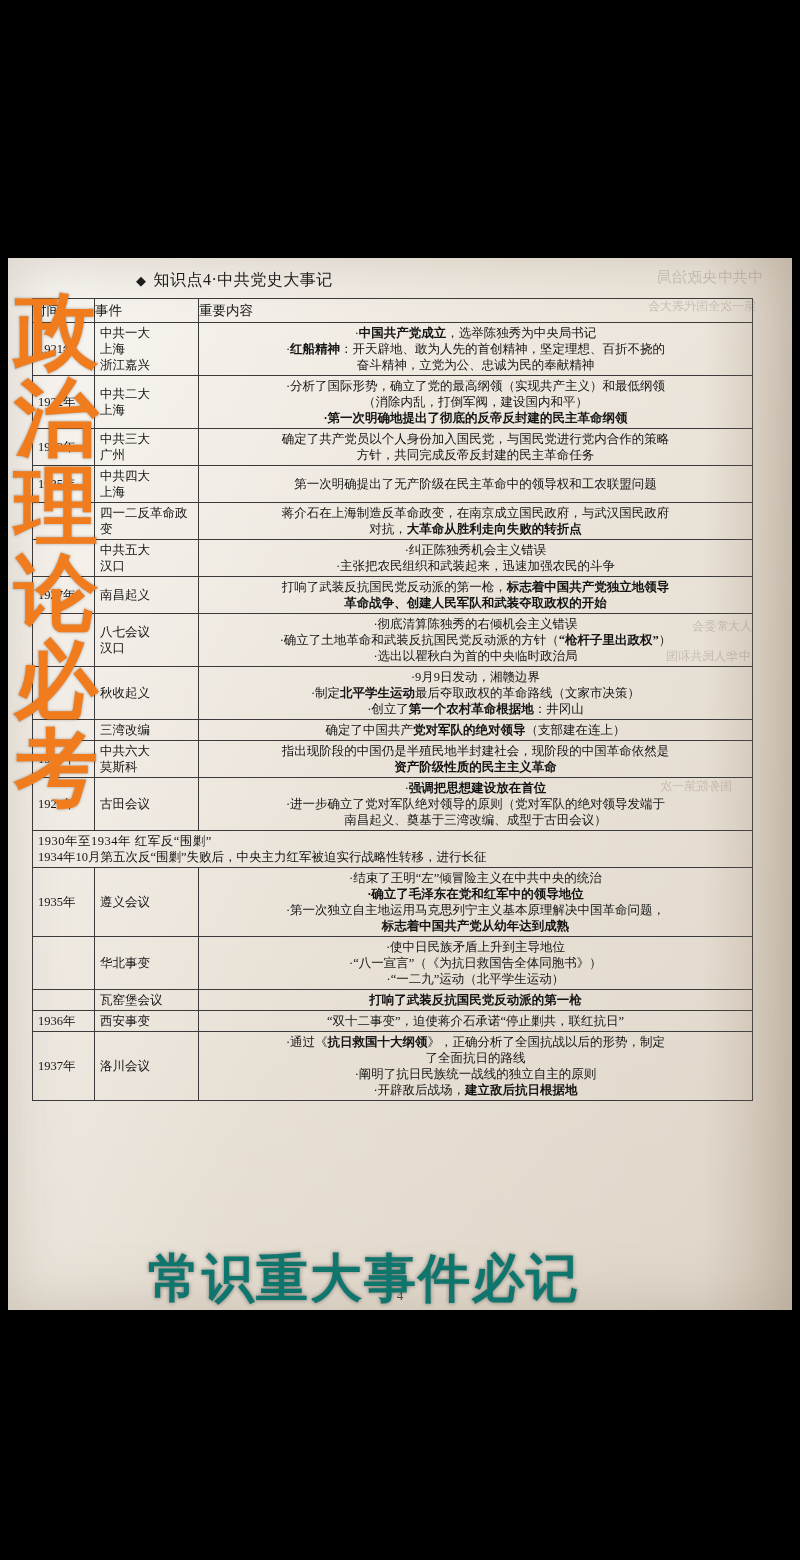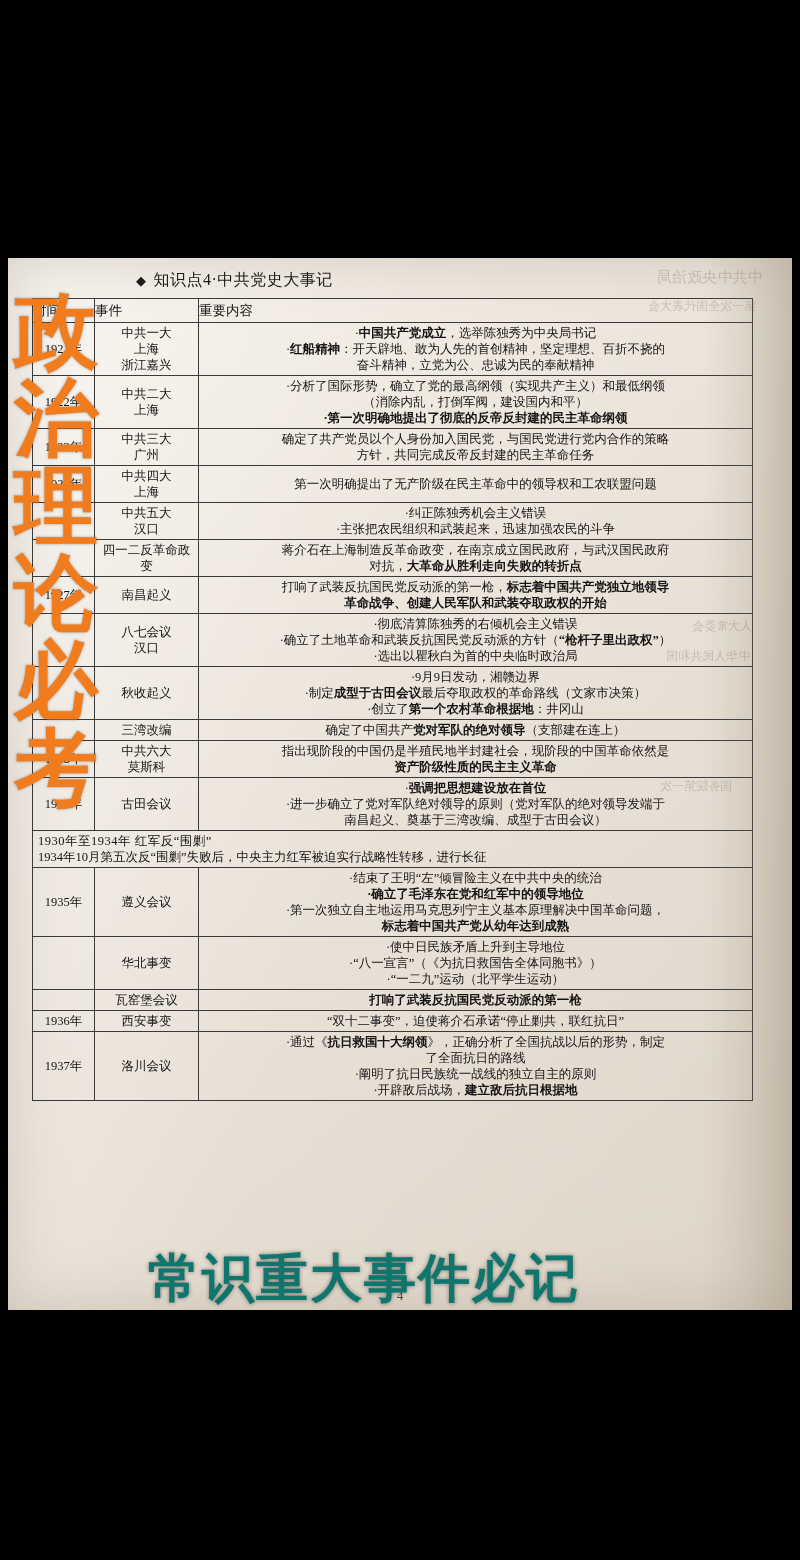--- a/index.html
+++ b/index.html
@@ -86,21 +86,20 @@
     text-align: left;
     font-weight: normal;
     font-size: 13.5px;
     padding: 3px 0;
   }
   col.c-time { width: 62px; }
   col.c-event { width: 104px; }
   col.c-body { width: 554px; }
 
   td.time, td.event {
-    text-align: center;
     font-size: 12.5px;
     line-height: 1.32;
   }
   td.body { text-align: center; }
   b { font-weight: bold; }
   .full {
     text-align: left;
     line-height: 1.4;
   }
   .full .l1 { letter-spacing: 0.5px; }
@@ -201,32 +200,32 @@
         </tr>
         <tr>
           <td class="time">1925年</td>
           <td class="event">中共四大<br>上海</td>
           <td class="body">
             <div>第一次明确提出了无产阶级在民主革命中的领导权和工农联盟问题</div>
           </td>
         </tr>
         <tr>
           <td class="time"></td>
+          <td class="event">四一二反革命政变</td>
+          <td class="body">
+            <div>蒋介石在上海制造反革命政变，在南京成立国民政府，与武汉国民政府</div>
+            <div>对抗，<b>大革命从胜利走向失败的转折点</b></div>
+          </td>
+        </tr>
+        <tr>
+          <td class="time"></td>
           <td class="event">中共五大<br>汉口</td>
           <td class="body">
             <div>·纠正陈独秀机会主义错误</div>
             <div>·主张把农民组织和武装起来，迅速加强农民的斗争</div>
-          </td>
-        </tr>
-        <tr>
-          <td class="time"></td>
-          <td class="event">四一二反革命政变</td>
-          <td class="body">
-            <div>蒋介石在上海制造反革命政变，在南京成立国民政府，与武汉国民政府</div>
-            <div>对抗，<b>大革命从胜利走向失败的转折点</b></div>
           </td>
         </tr>
         <tr>
           <td class="time">1927年</td>
           <td class="event">南昌起义</td>
           <td class="body">
             <div>打响了武装反抗国民党反动派的第一枪，<b>标志着中国共产党独立地领导</b></div>
             <div><b>革命战争、创建人民军队和武装夺取政权的开始</b></div>
           </td>
         </tr>
@@ -237,21 +236,21 @@
             <div>·彻底清算陈独秀的右倾机会主义错误</div>
             <div>·确立了土地革命和武装反抗国民党反动派的方针（<b>“枪杆子里出政权”</b>）</div>
             <div>·选出以瞿秋白为首的中央临时政治局</div>
           </td>
         </tr>
         <tr>
           <td class="time"></td>
           <td class="event">秋收起义</td>
           <td class="body">
             <div>·9月9日发动，湘赣边界</div>
-            <div>·制定<b>成型于古田会议</b>最后夺取政权的革命路线（文家市决策）</div>
+            <div>·制定<b>北平学生运动</b>最后夺取政权的革命路线（文家市决策）</div>
             <div>·创立了<b>第一个农村革命根据地</b>：井冈山</div>
           </td>
         </tr>
         <tr>
           <td class="time"></td>
           <td class="event">三湾改编</td>
           <td class="body">
             <div>确定了中国共产<b>党对军队的绝对领导</b>（支部建在连上）</div>
           </td>
         </tr>

